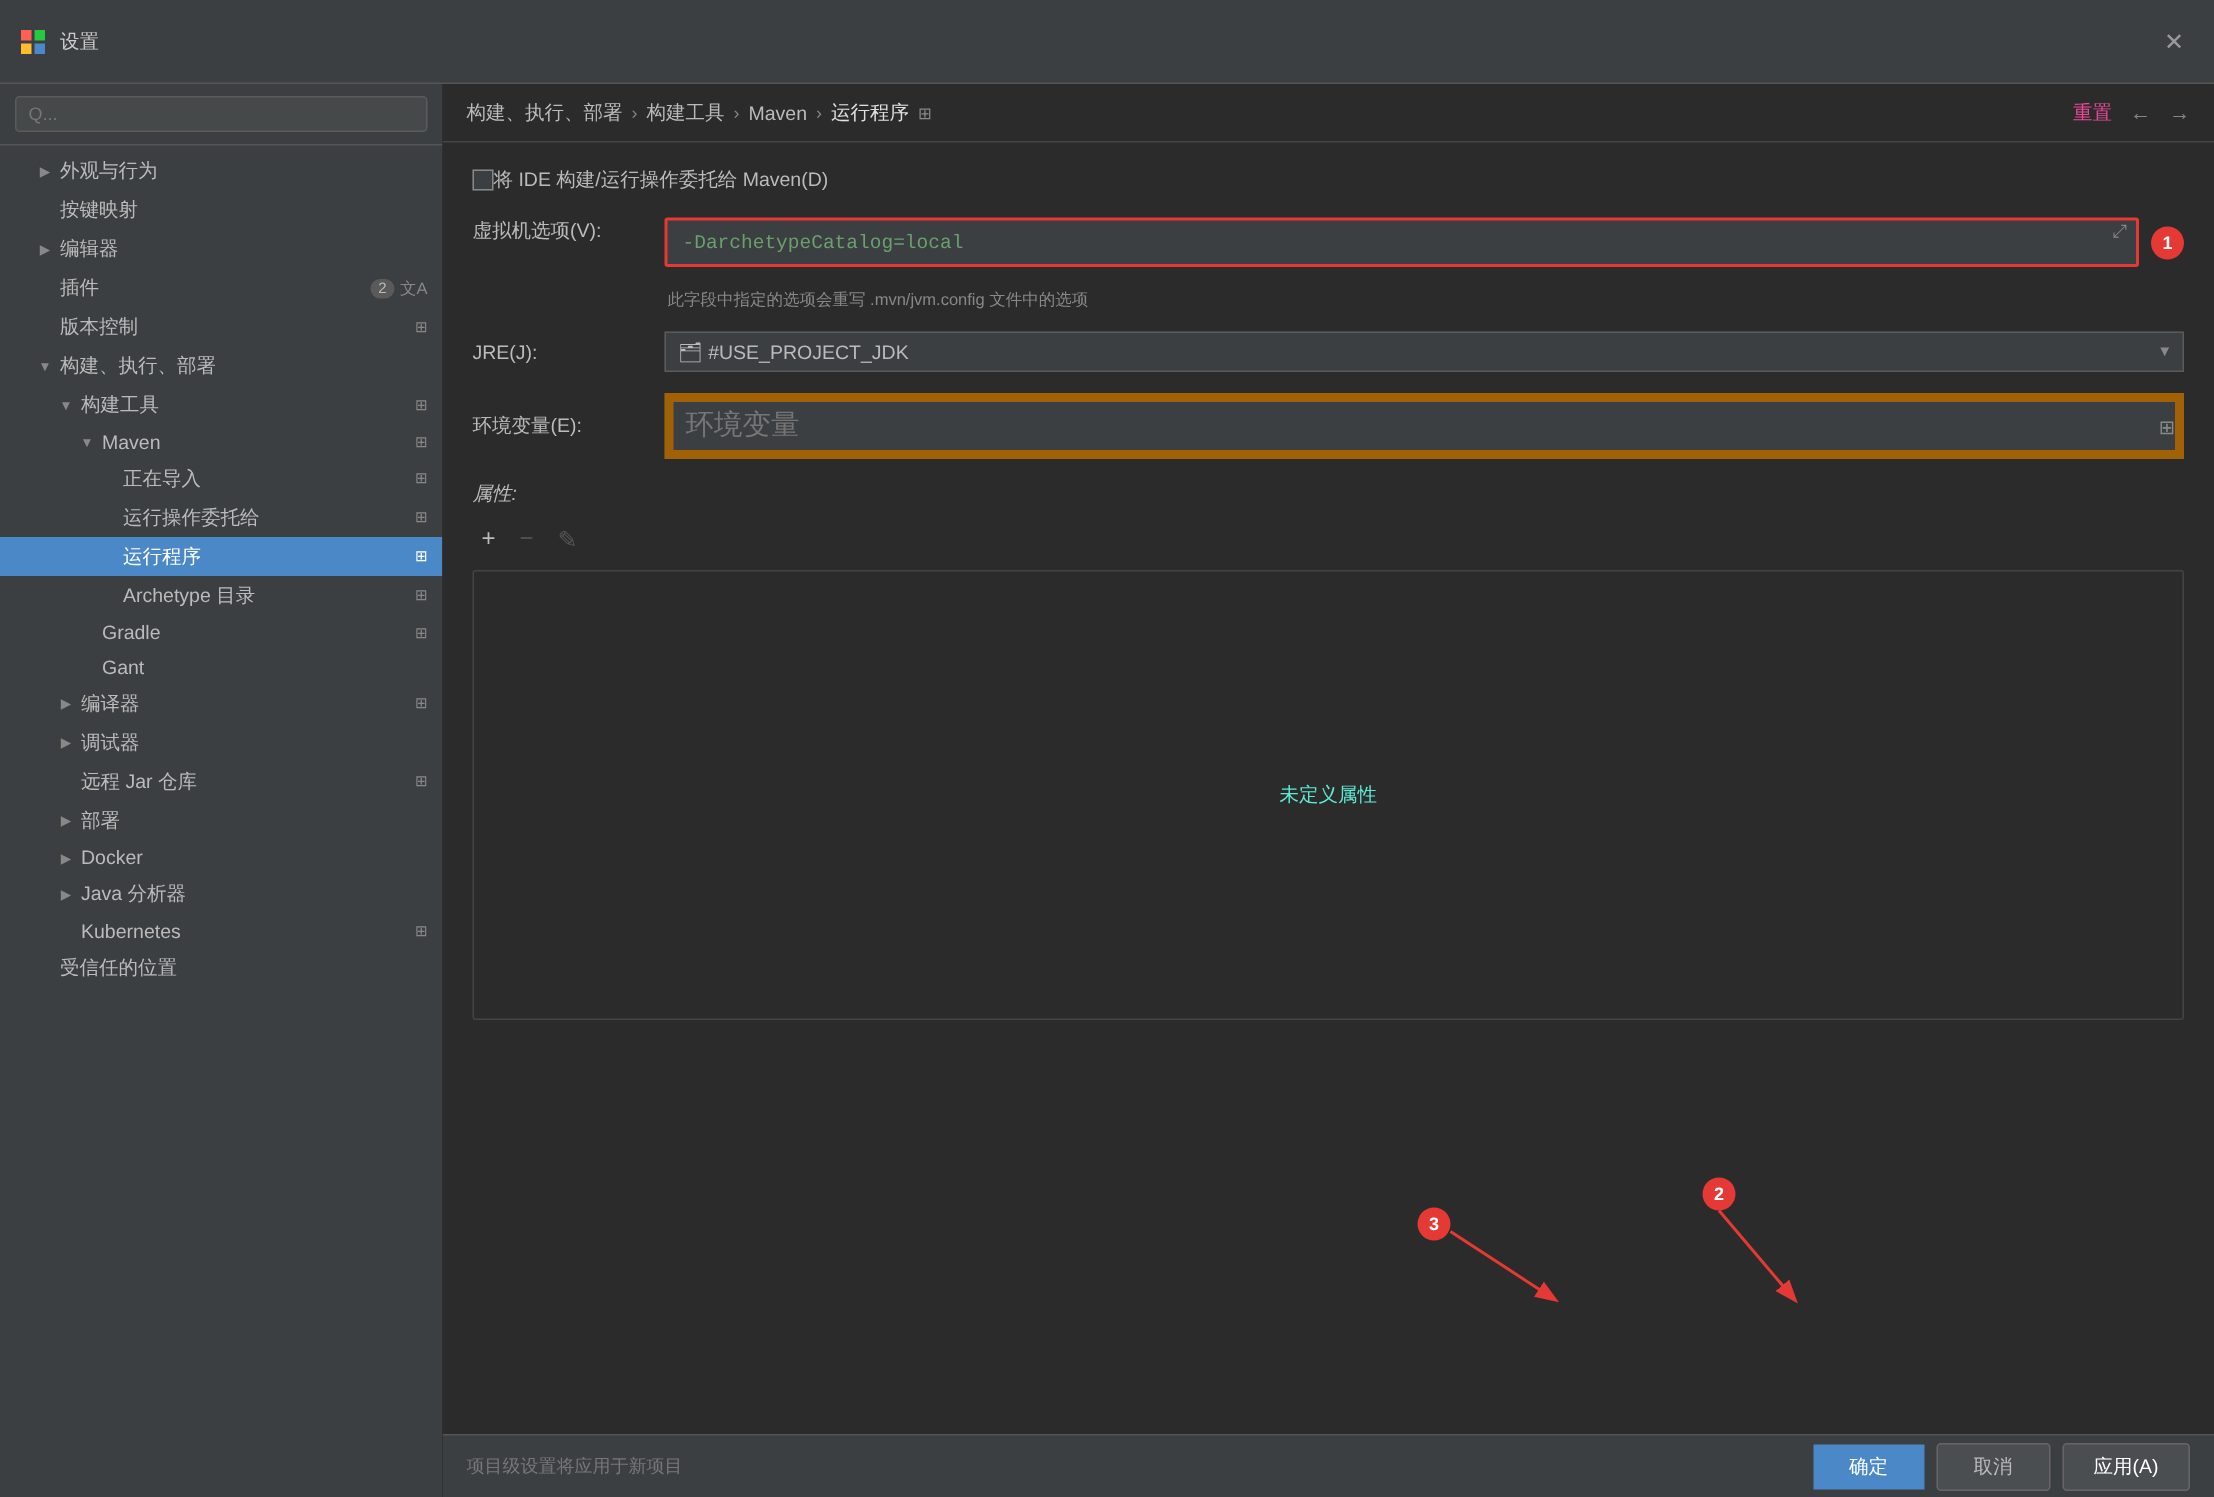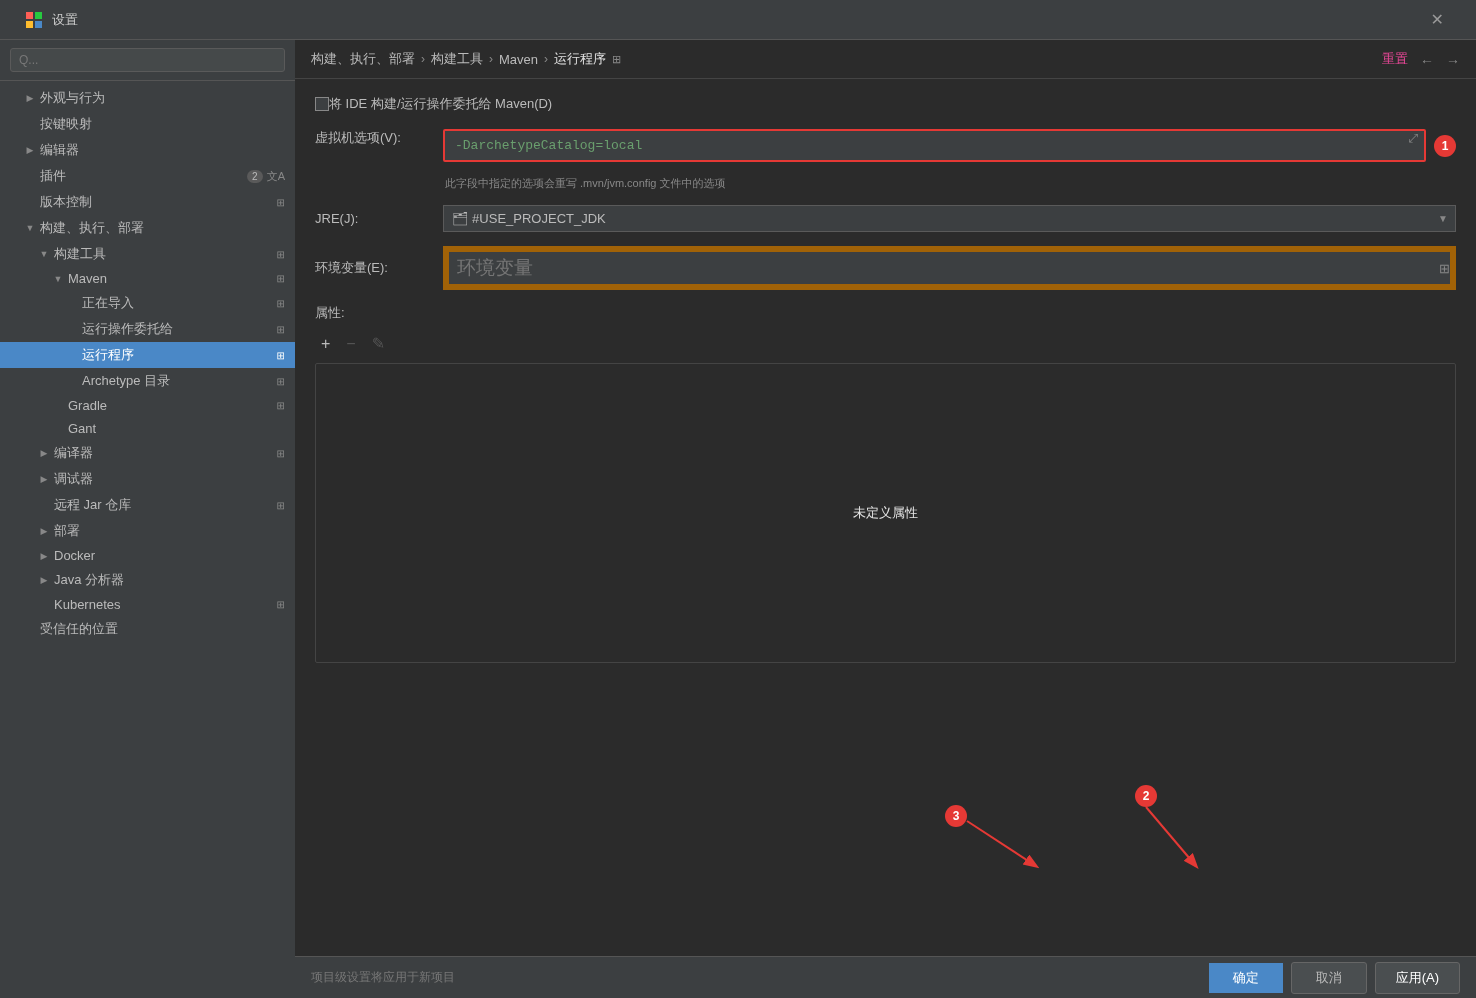--- a/index.html
+++ b/index.html
@@ -11,24 +11,24 @@
       width: 1476px;
       height: 998px;
       overflow: hidden;
       display: flex;
       flex-direction: column;
     }
 
     
     .title-bar {
       background: #3c3f41;
-      height: 40px;
-      display: flex;
-      align-items: center;
-      padding: 0 24px;
+      height: 56px;
+      display: flex;
+      align-items: center;
+      padding: 0 12px;
       flex-shrink: 0;
       border-bottom: 1px solid #555;
     }
     .title-bar-icon {
       width: 20px;
       height: 20px;
       margin-right: 8px;
       display: flex;
       align-items: center;
       justify-content: center;
@@ -275,20 +275,21 @@
       color: #888;
       cursor: pointer;
       font-size: 13px;
     }
 
     
     .section-title {
       color: #bbb;
       font-size: 13px;
       margin-bottom: 10px;
+      font-style: italic;
     }
     .skip-test-row {
       display: flex;
       align-items: center;
       gap: 8px;
       margin-bottom: 12px;
     }
 
     .toolbar-row {
       display: flex;
@@ -312,21 +313,21 @@
       flex: 1;
       background: #2b2b2b;
       border: 1px solid #444;
       border-radius: 2px;
       min-height: 300px;
       display: flex;
       align-items: center;
       justify-content: center;
     }
     .empty-text {
-      color: #e5e5e5;
+      color: #5eead4;
       font-size: 13px;
     }
 
     
     .annotation-badge {
       width: 22px;
       height: 22px;
       border-radius: 50%;
       background: #e53935;
       color: #fff;

